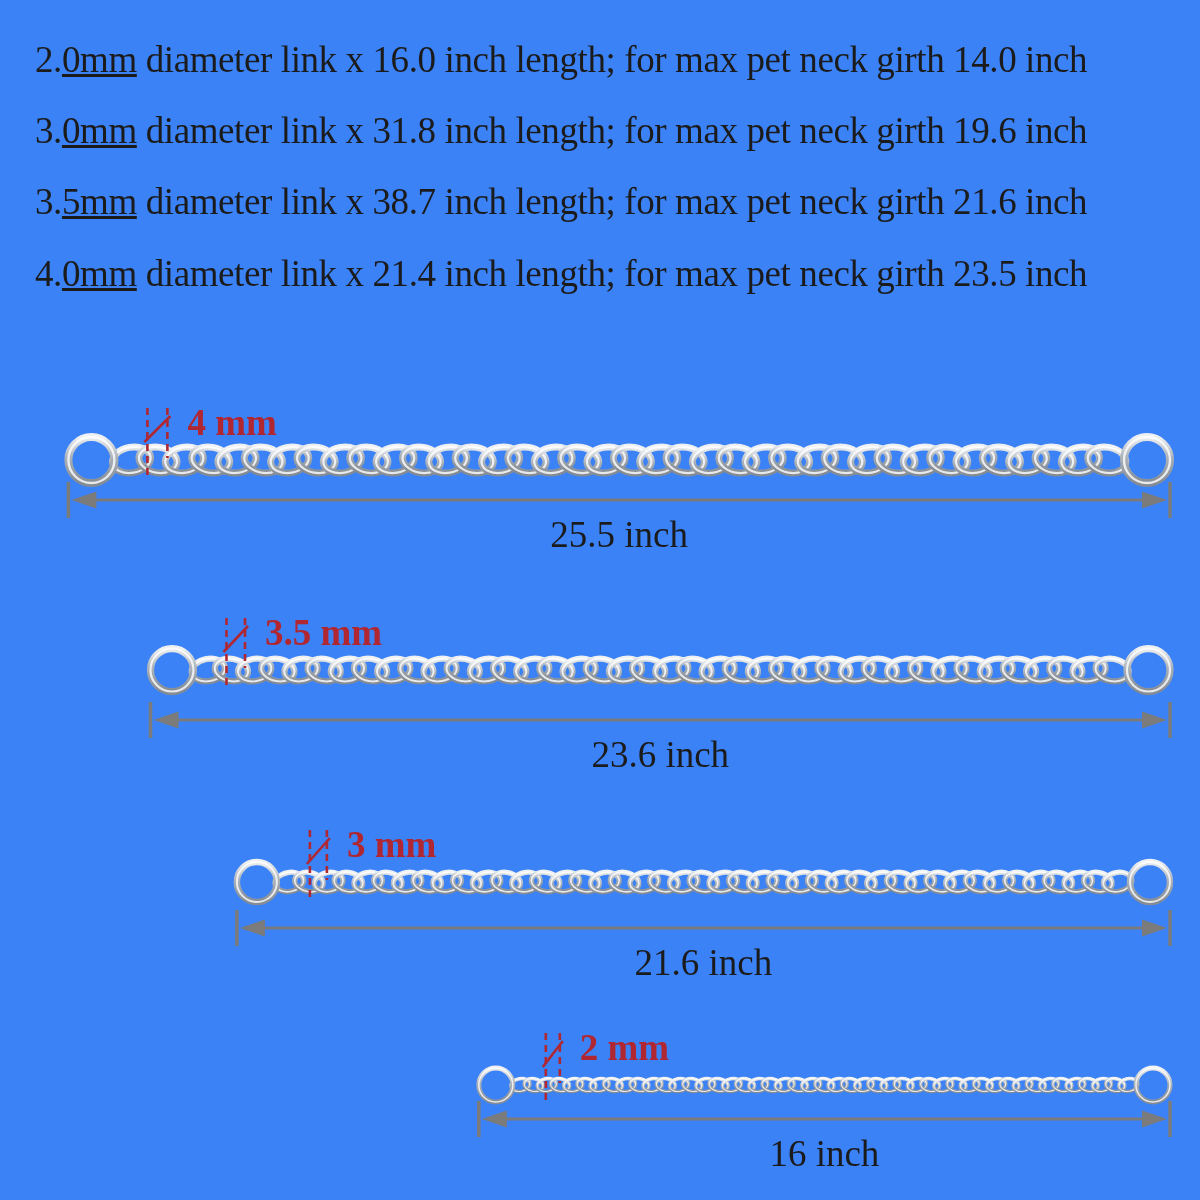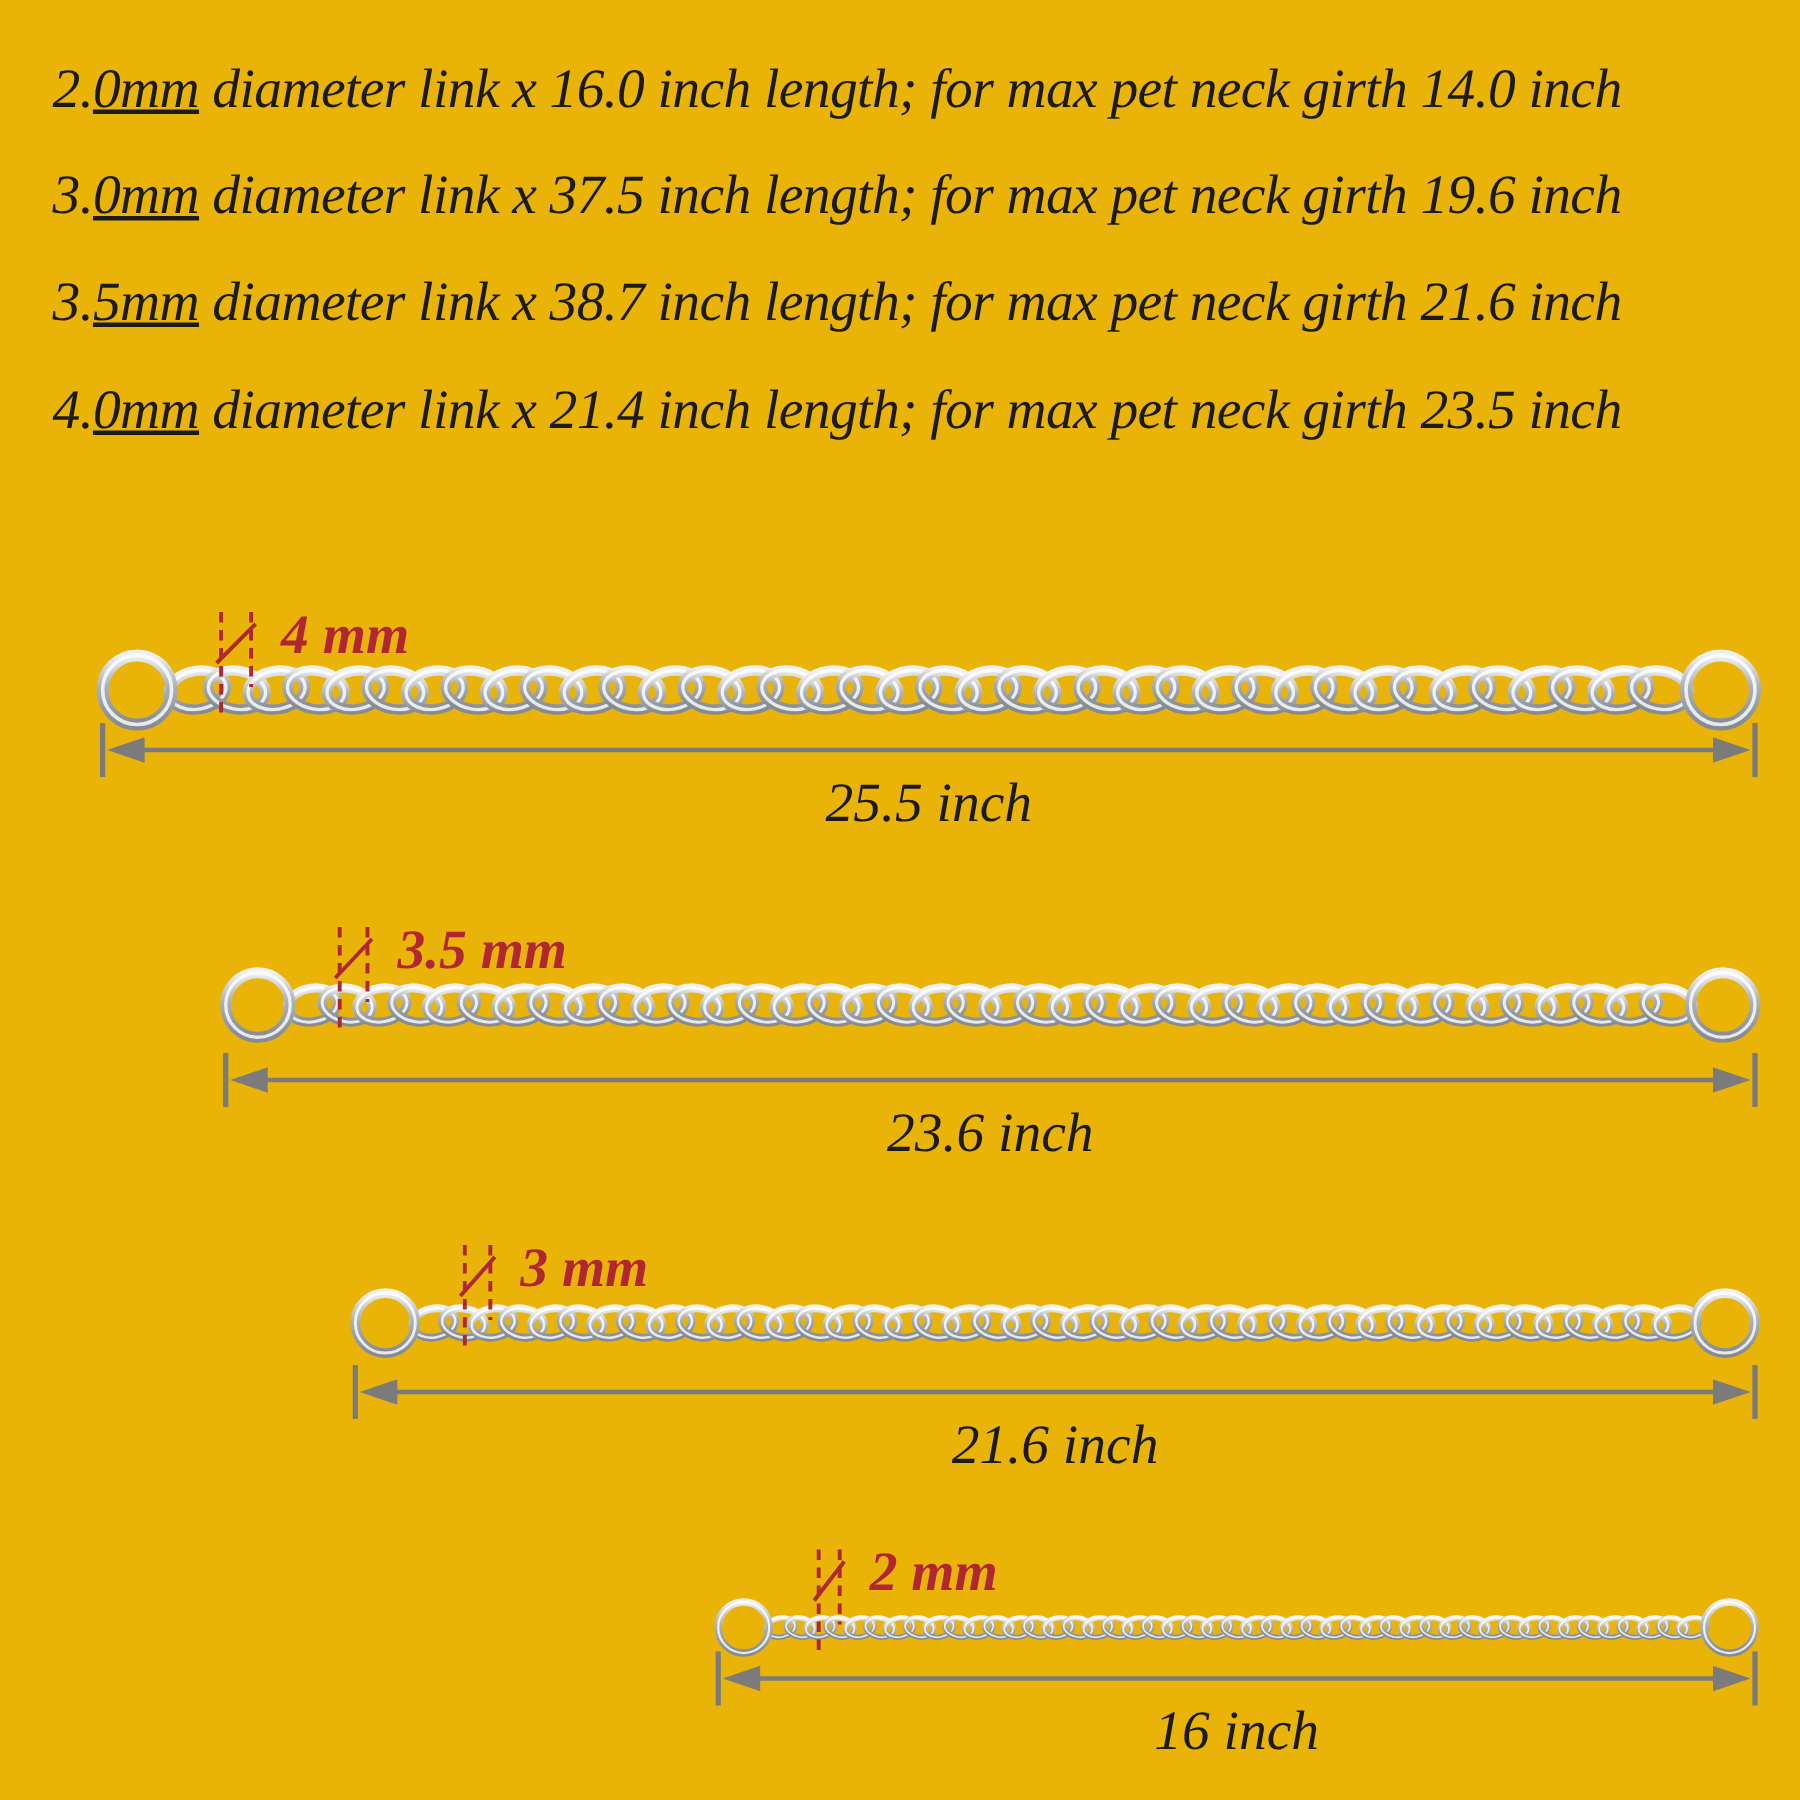--- a/index.html
+++ b/index.html
@@ -1,22 +1,21 @@
 <!DOCTYPE html>
 <html><head>
 <meta charset="utf-8">
 <style>
   html,body{margin:0;padding:0;background:#ffffff;}
   .canvas{
     position:relative;
     width:1200px;height:1200px;
-    background:#eab308;
+    background:#3b82f6;
     overflow:hidden;
     font-family:"Liberation Serif", serif;
-    font-style:italic;
   }
   .spec-line{
     position:absolute;
     left:35px;
     white-space:nowrap;
     font-size:37px;
     letter-spacing:-0.4px;
     color:#1b1b1b;
   }
   .spec-line:nth-child(1){top:38px;}
@@ -26,21 +25,21 @@
   .u{text-decoration:underline;text-decoration-thickness:3px;}
   #diagram{position:absolute;left:0;top:0;}
 </style>
 </head>
 <body>
 
 <div class="canvas">
 
   <div>
     <div class="spec-line"><span>2.</span><span class="u">0mm</span><span> diameter link x 16.0 inch length; for max pet neck girth 14.0 inch</span></div>
-    <div class="spec-line"><span>3.</span><span class="u">0mm</span><span> diameter link x 37.5 inch length; for max pet neck girth 19.6 inch</span></div>
+    <div class="spec-line"><span>3.</span><span class="u">0mm</span><span> diameter link x 31.8 inch length; for max pet neck girth 19.6 inch</span></div>
     <div class="spec-line"><span>3.</span><span class="u">5mm</span><span> diameter link x 38.7 inch length; for max pet neck girth 21.6 inch</span></div>
     <div class="spec-line"><span>4.</span><span class="u">0mm</span><span> diameter link x 21.4 inch length; for max pet neck girth 23.5 inch</span></div>
   </div>
 
   <svg id="diagram" width="1200" height="1200" viewBox="0 0 1200 1200">
       <defs>
         <linearGradient id="metalGrad" x1="0" y1="0" x2="0" y2="1">
           <stop offset="0%" stop-color="#eef0f2"></stop>
           <stop offset="45%" stop-color="#aab1b8"></stop>
           <stop offset="100%" stop-color="#848b93"></stop>

